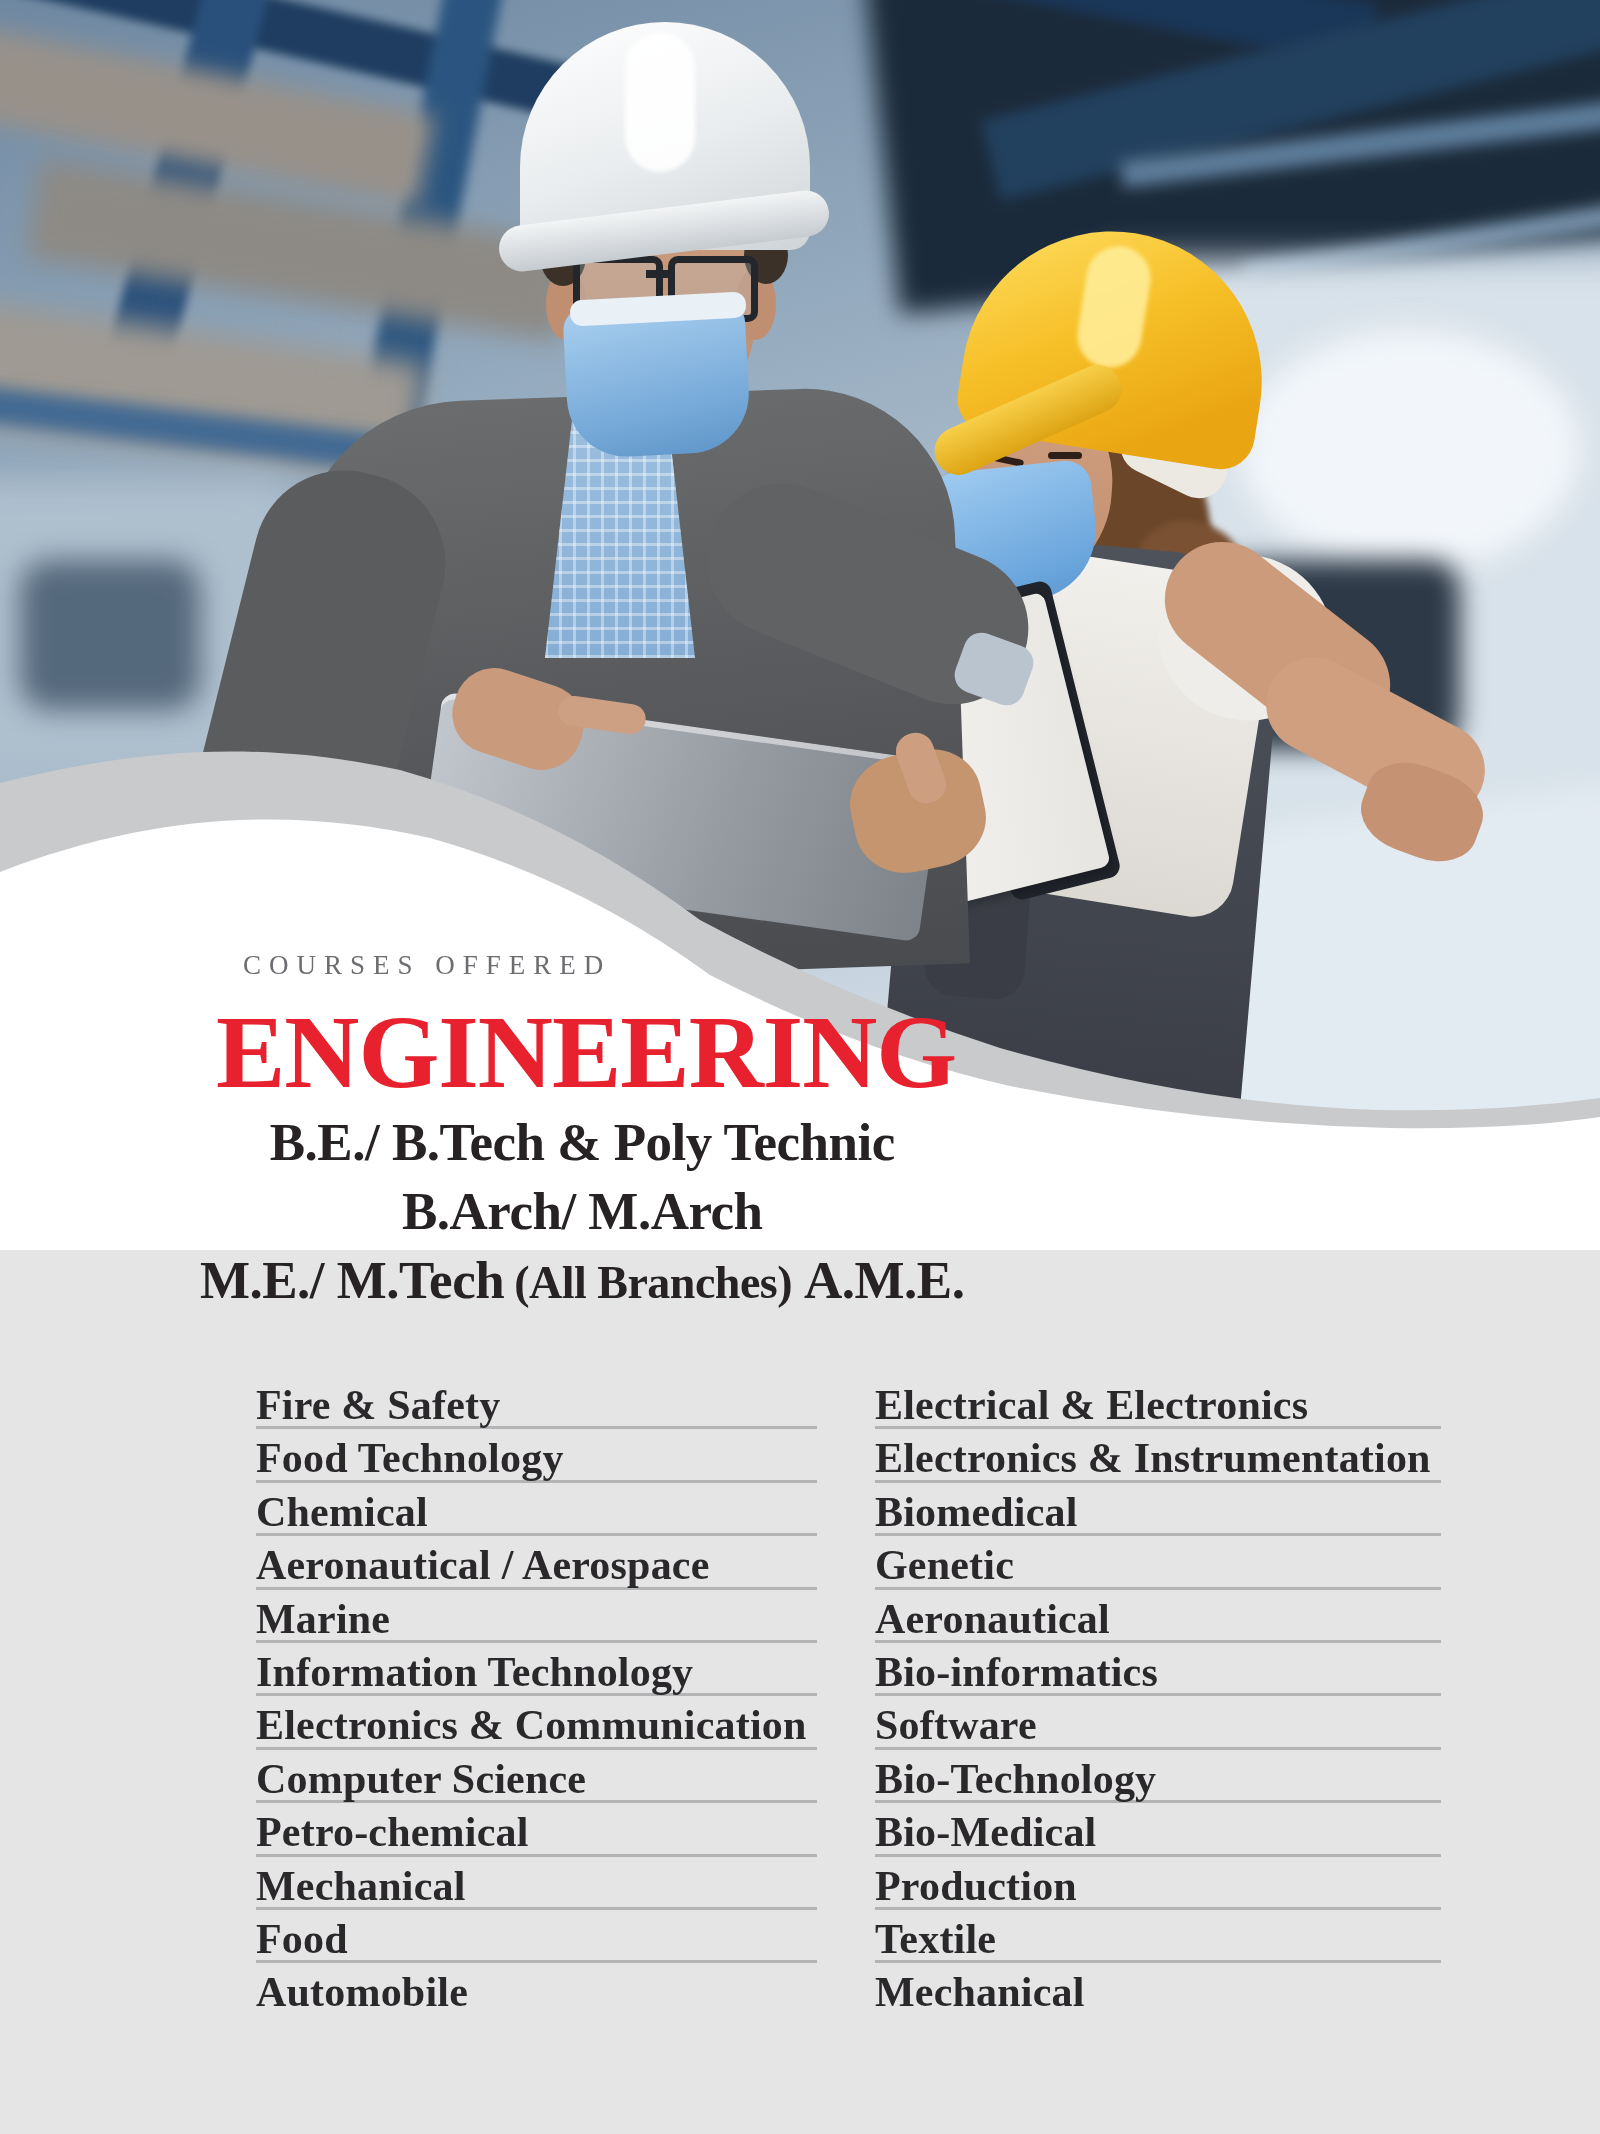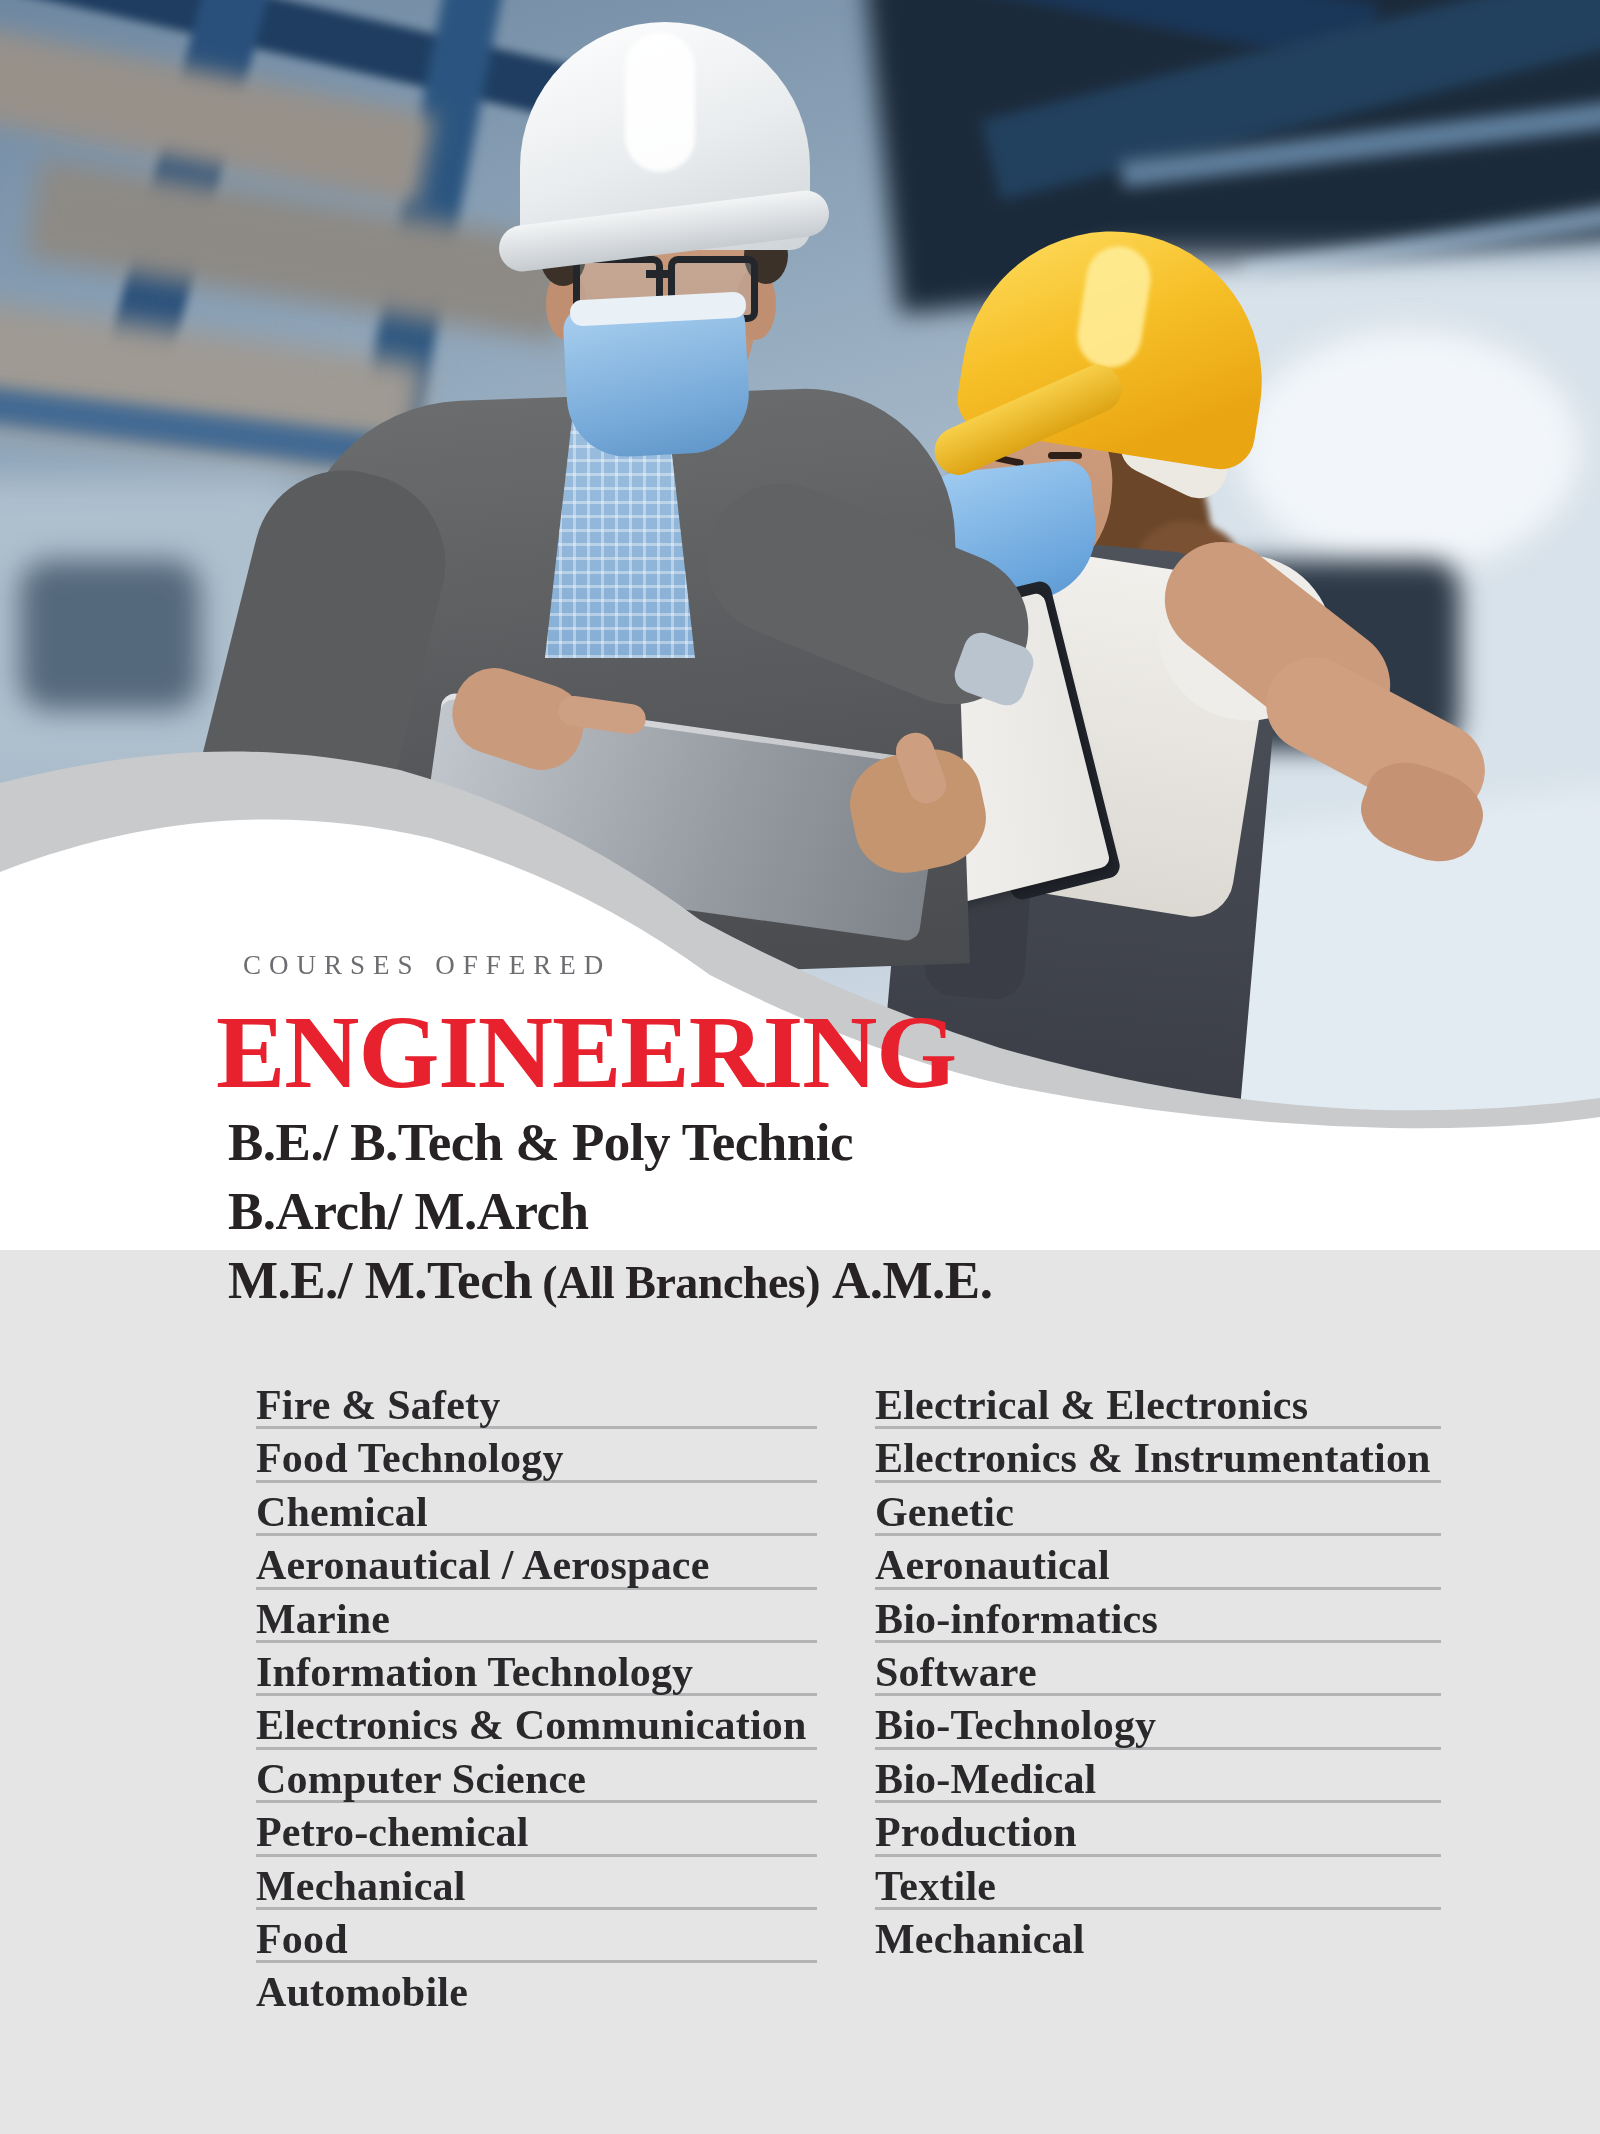--- a/index.html
+++ b/index.html
@@ -81,22 +81,22 @@
   .man-finger{left:558px;top:700px;width:88px;height:30px;background:#cda083;border-radius:16px;transform:rotate(8deg);}
   .man-hand-hold{left:852px;top:752px;width:132px;height:118px;background:#c5956f;border-radius:40%;transform:rotate(-12deg);}
   .man-thumb{left:902px;top:732px;width:38px;height:72px;background:#cd9e80;border-radius:18px;transform:rotate(-20deg);}
   .swoosh{position:absolute;left:0;top:0;width:1600px;height:1250px;z-index:50;}
   
   .content{position:absolute;left:0;top:0;width:1600px;height:2134px;z-index:60;}
   .section-label{position:absolute;left:243px;top:950px;font-size:27px;font-weight:500;
                  letter-spacing:8px;color:#6c6d70;}
   .page-title{position:absolute;left:216px;top:1000px;margin:0;font-size:104px;line-height:1;
               font-weight:700;letter-spacing:-1px;color:#e8212e;text-align:right;}
-  .subtitle{position:absolute;left:228px;top:1108px;font-size:53px;line-height:69px;
-            font-weight:700;letter-spacing:-.5px;color:#272325;}
+  .subtitle{position:absolute;left:200px;top:1108px;font-size:53px;line-height:69px;
+            font-weight:700;letter-spacing:-.5px;color:#272325;text-align:center;}
   .subtitle .note{font-size:46px;margin:0 12px 0 10px;}
   .courses-col{position:absolute;top:1376px;}
   .col-left{left:256px;width:561px;}
   .col-right{left:875px;width:566px;}
   .course-row{height:53.4px;box-sizing:border-box;border-bottom:3px solid #b2b4b6;
               font-size:42px;font-weight:700;color:#2a282b;padding-top:5px;letter-spacing:.2px;
               white-space:nowrap;overflow:visible;}
   .course-row:last-child{border-bottom:none;}
 </style>
 </head>
@@ -199,20 +199,21 @@
         <div class="course-row">Electronics &amp; Communication</div>
         <div class="course-row">Computer Science</div>
         <div class="course-row">Petro-chemical</div>
         <div class="course-row">Mechanical</div>
         <div class="course-row">Food</div>
         <div class="course-row">Automobile</div>
       </div>
     <div class="courses-col col-right">
         <div class="course-row">Electrical &amp; Electronics</div>
         <div class="course-row">Electronics &amp; Instrumentation</div>
+        <div class="course-row">Biomedical</div>
         <div class="course-row">Genetic</div>
         <div class="course-row">Aeronautical</div>
         <div class="course-row">Bio-informatics</div>
         <div class="course-row">Software</div>
         <div class="course-row">Bio-Technology</div>
         <div class="course-row">Bio-Medical</div>
         <div class="course-row">Production</div>
         <div class="course-row">Textile</div>
         <div class="course-row">Mechanical</div>
       </div>

